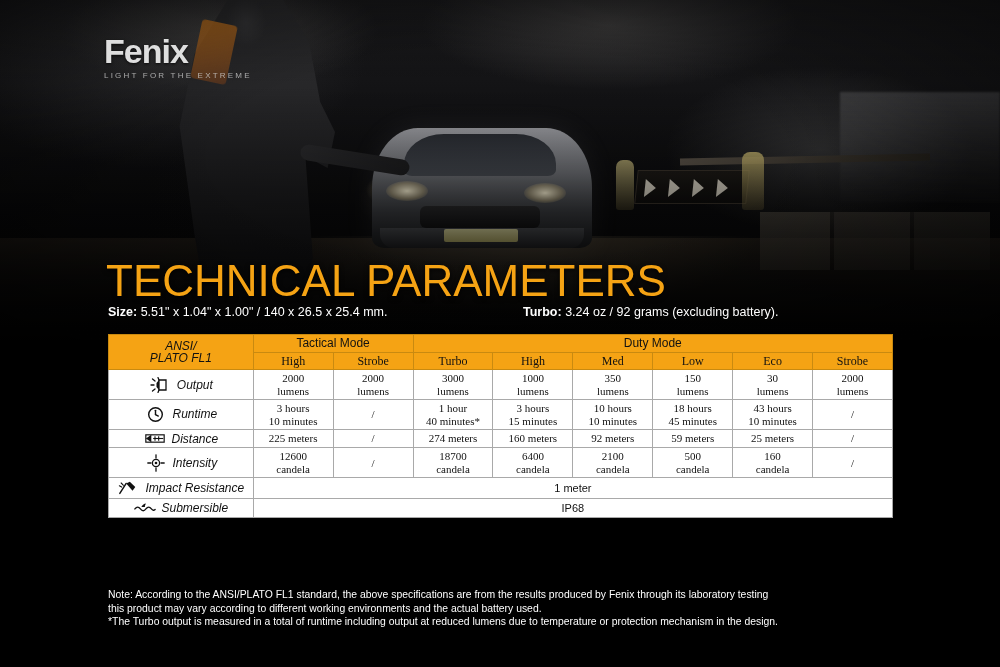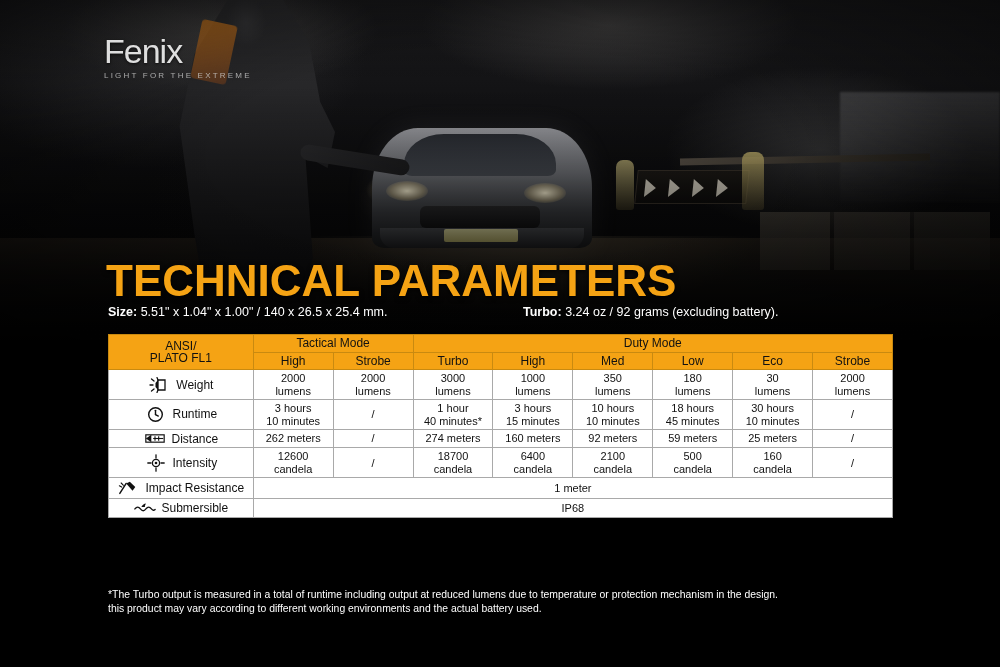--- a/index.html
+++ b/index.html
@@ -146,33 +146,33 @@
   }
 
   
   .logo {
     position: absolute; left: 104px; top: 34px;
     color: #e8e8e8;
     letter-spacing: -1px;
     opacity: 0.92;
   }
   .logo-main {
-    font-size: 34px; font-weight: normal; line-height: 34px;
+    font-size: 34px; font-weight: bold; line-height: 34px;
     color: #efefef;
     text-shadow: 0 1px 3px rgba(0,0,0,0.8);
   }
   .logo-sub {
     font-size: 8px; letter-spacing: 2.2px; color: #cfcfcf;
     margin-top: 3px; opacity: 0.85;
   }
 
   
   .title {
     position: absolute; left: 106px; top: 258px;
-    font-size: 44px; font-weight: bold; color: #F5A314;
+    font-size: 44px; font-weight: normal; color: #F5A314;
     letter-spacing: 0px; line-height: 46px;
     text-shadow: 0 2px 5px rgba(0,0,0,0.9);
   }
   .specline {
     position: absolute; left: 108px; top: 304px; width: 790px;
     color: #ffffff; font-size: 12.5px; line-height: 16px;
   }
   .specline .size { position: absolute; left: 0; top: 0; }
   .specline .weight { position: absolute; left: 415px; top: 0; }
   .specline b { font-weight: bold; }
@@ -204,22 +204,22 @@
   .rowlabel {
     text-align: left; font-weight: bold; font-size: 12px;
     padding-left: 8px; white-space: nowrap;
   }
   .rowlabel .ico {
     display: inline-block; width: 22px; text-align: center;
     margin-right: 6px; vertical-align: middle;
   }
   .rowlabel .txt { vertical-align: middle; }
   .two-line { line-height: 12.5px; }
-  .c-col { width: 74px; }
-  .lbl-col { width: 134px; }
+  .c-col { width: 74px; font-family: Liberation Serif, serif; }
+  .lbl-col { width: 134px; font-style: italic; }
 
   
   .ico svg { display: inline-block; vertical-align: middle; }
 
   
   .note {
     position: absolute; left: 108px; top: 588px; width: 790px;
     color: #ffffff; font-size: 10.4px; line-height: 13.6px;
   }
 </style>
@@ -304,21 +304,21 @@
             <td class="rowlabel lbl-col"><span class="ico"><svg width="20" height="16" viewBox="0 0 20 16">
                   <g stroke="#111" stroke-width="1.3" stroke-linecap="round">
                     <line x1="4" y1="8" x2="1" y2="8"></line>
                     <line x1="5" y1="4" x2="2.5" y2="2"></line>
                     <line x1="5" y1="12" x2="2.5" y2="14"></line>
                     <line x1="9" y1="3" x2="8" y2="0.6"></line>
                     <line x1="9" y1="13" x2="8" y2="15.4"></line>
                   </g>
                   <path d="M9 3 L16 3 L16 13 L9 13 Z" fill="none" stroke="#111" stroke-width="1.3"></path>
                   <path d="M9 3 L6.5 6 L6.5 10 L9 13 Z" fill="#111"></path>
-                </svg></span><span class="txt">Weight</span></td>
+                </svg></span><span class="txt">Output</span></td>
             <td class="c-col two-line">
               <span style="display:block">2000</span>
               <span style="display:block">lumens</span>
             </td>
             <td class="c-col two-line">
               <span style="display:block">2000</span>
               <span style="display:block">lumens</span>
             </td>
             <td class="c-col two-line">
               <span style="display:block">3000</span>
@@ -326,21 +326,21 @@
             </td>
             <td class="c-col two-line">
               <span style="display:block">1000</span>
               <span style="display:block">lumens</span>
             </td>
             <td class="c-col two-line">
               <span style="display:block">350</span>
               <span style="display:block">lumens</span>
             </td>
             <td class="c-col two-line">
-              <span style="display:block">180</span>
+              <span style="display:block">150</span>
               <span style="display:block">lumens</span>
             </td>
             <td class="c-col two-line">
               <span style="display:block">30</span>
               <span style="display:block">lumens</span>
             </td>
             <td class="c-col two-line">
               <span style="display:block">2000</span>
               <span style="display:block">lumens</span>
             </td>
@@ -368,37 +368,37 @@
             </td>
             <td class="c-col two-line">
               <span style="display:block">10 hours</span>
               <span style="display:block">10 minutes</span>
             </td>
             <td class="c-col two-line">
               <span style="display:block">18 hours</span>
               <span style="display:block">45 minutes</span>
             </td>
             <td class="c-col two-line">
-              <span style="display:block">30 hours</span>
+              <span style="display:block">43 hours</span>
               <span style="display:block">10 minutes</span>
             </td>
             <td class="c-col two-line">
               <span style="display:block">/</span>
             </td>
           </tr>
           <tr>
             <td class="rowlabel lbl-col"><span class="ico"><svg width="22" height="13" viewBox="0 0 24 14">
                   <rect x="2" y="3" width="20" height="8" fill="none" stroke="#111" stroke-width="1.3"></rect>
                   <path d="M2 7 L8 3 L8 11 Z" fill="#111"></path>
                   <line x1="10" y1="7" x2="21" y2="7" stroke="#111" stroke-width="1.2"></line>
                   <line x1="12" y1="4.6" x2="12" y2="9.4" stroke="#111" stroke-width="1.2"></line>
                   <line x1="16" y1="4.6" x2="16" y2="9.4" stroke="#111" stroke-width="1.2"></line>
                 </svg></span><span class="txt">Distance</span></td>
             <td class="c-col two-line">
-              <span style="display:block">262 meters</span>
+              <span style="display:block">225 meters</span>
             </td>
             <td class="c-col two-line">
               <span style="display:block">/</span>
             </td>
             <td class="c-col two-line">
               <span style="display:block">274 meters</span>
             </td>
             <td class="c-col two-line">
               <span style="display:block">160 meters</span>
             </td>
@@ -471,17 +471,18 @@
                   <path d="M1 8 q3 -4 6 0 q3 4 6 0 q3 -4 6 0 q2 2.6 4 0.6" fill="none" stroke="#111" stroke-width="1.5" stroke-linecap="round"></path>
                   <path d="M8 6 q2 -4 5 -4 q-1.5 2.5 -1 4 z" fill="#111"></path>
                 </svg></span><span class="txt">Submersible</span></td>
             <td colspan="8">IP68</td>
           </tr>
         </tbody>
     </table>
   </div>
 
   <div class="note">
+    <div>Note: According to the ANSI/PLATO FL1 standard, the above specifications are from the results produced by Fenix through its laboratory testing</div>
+    <div>this product may vary according to different working environments and the actual battery used.</div>
     <div>*The Turbo output is measured in a total of runtime including output at reduced lumens due to temperature or protection mechanism in the design.</div>
-    <div>this product may vary according to different working environments and the actual battery used.</div>
   </div>
 
 </div>
 
 </body></html>

